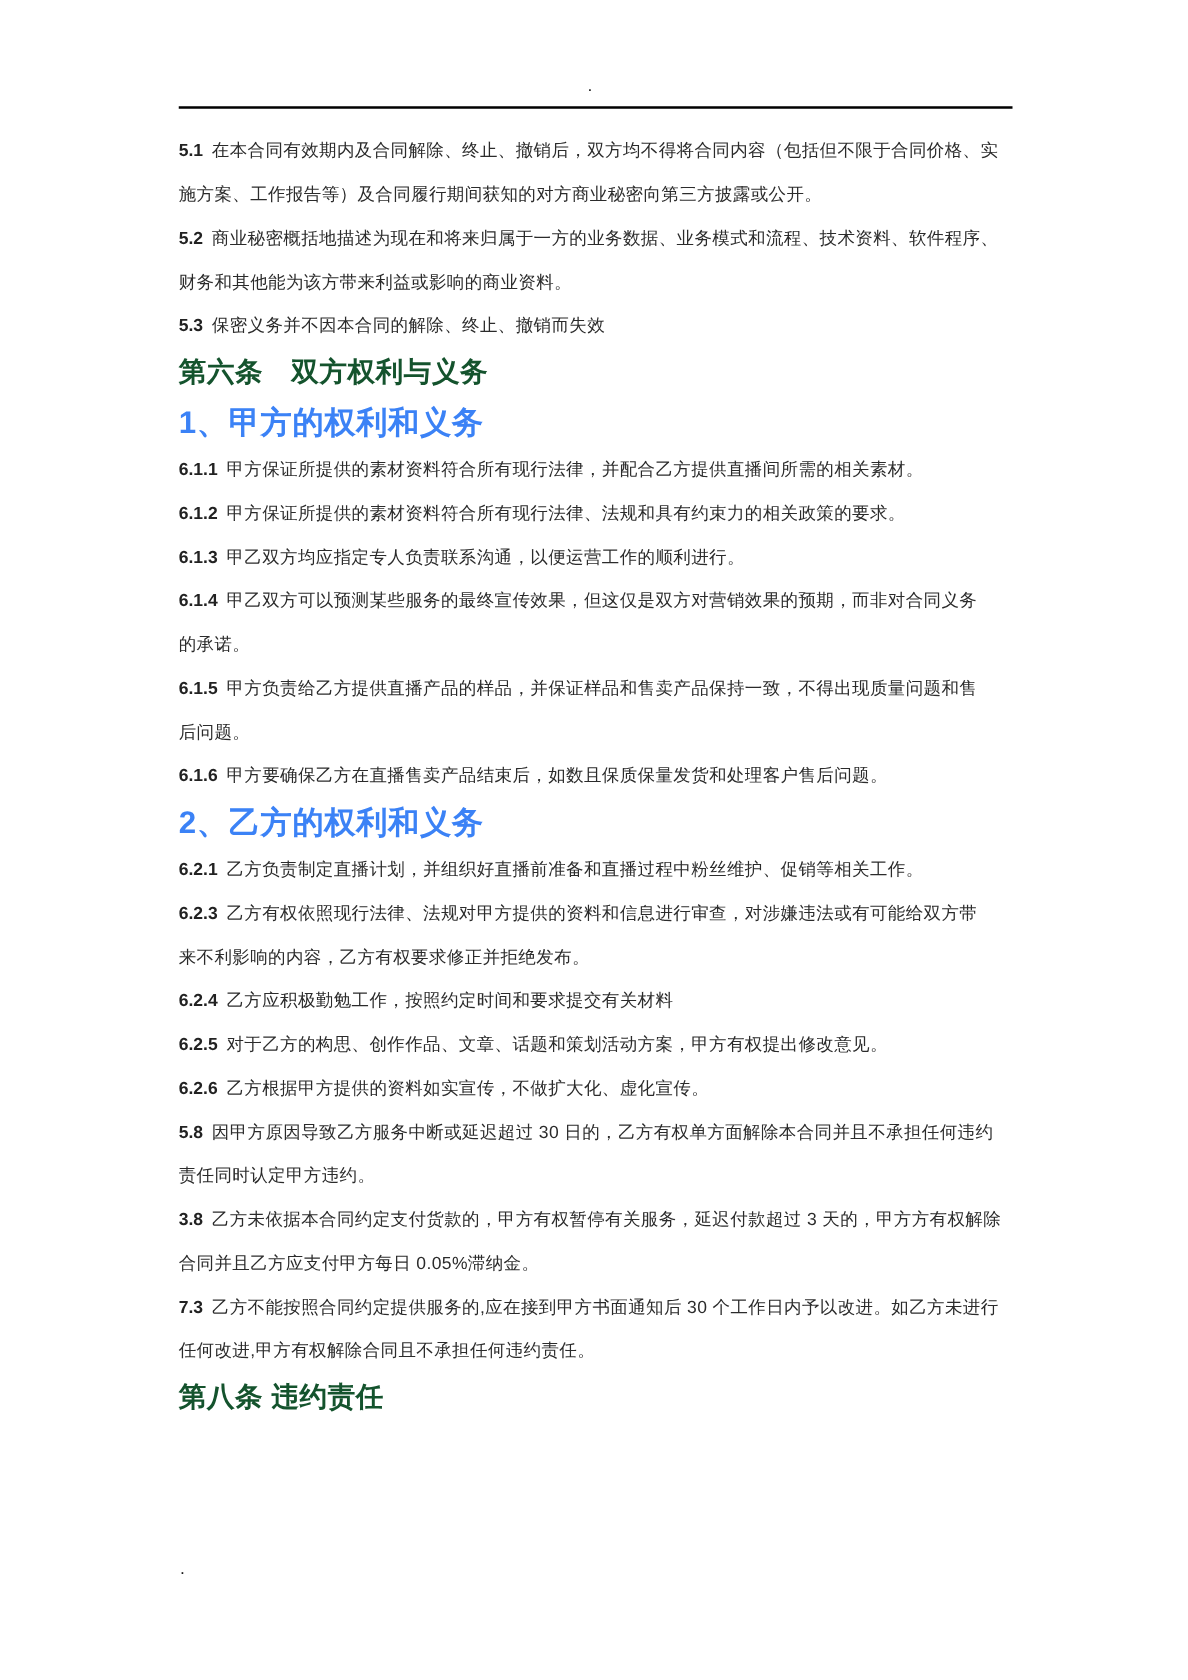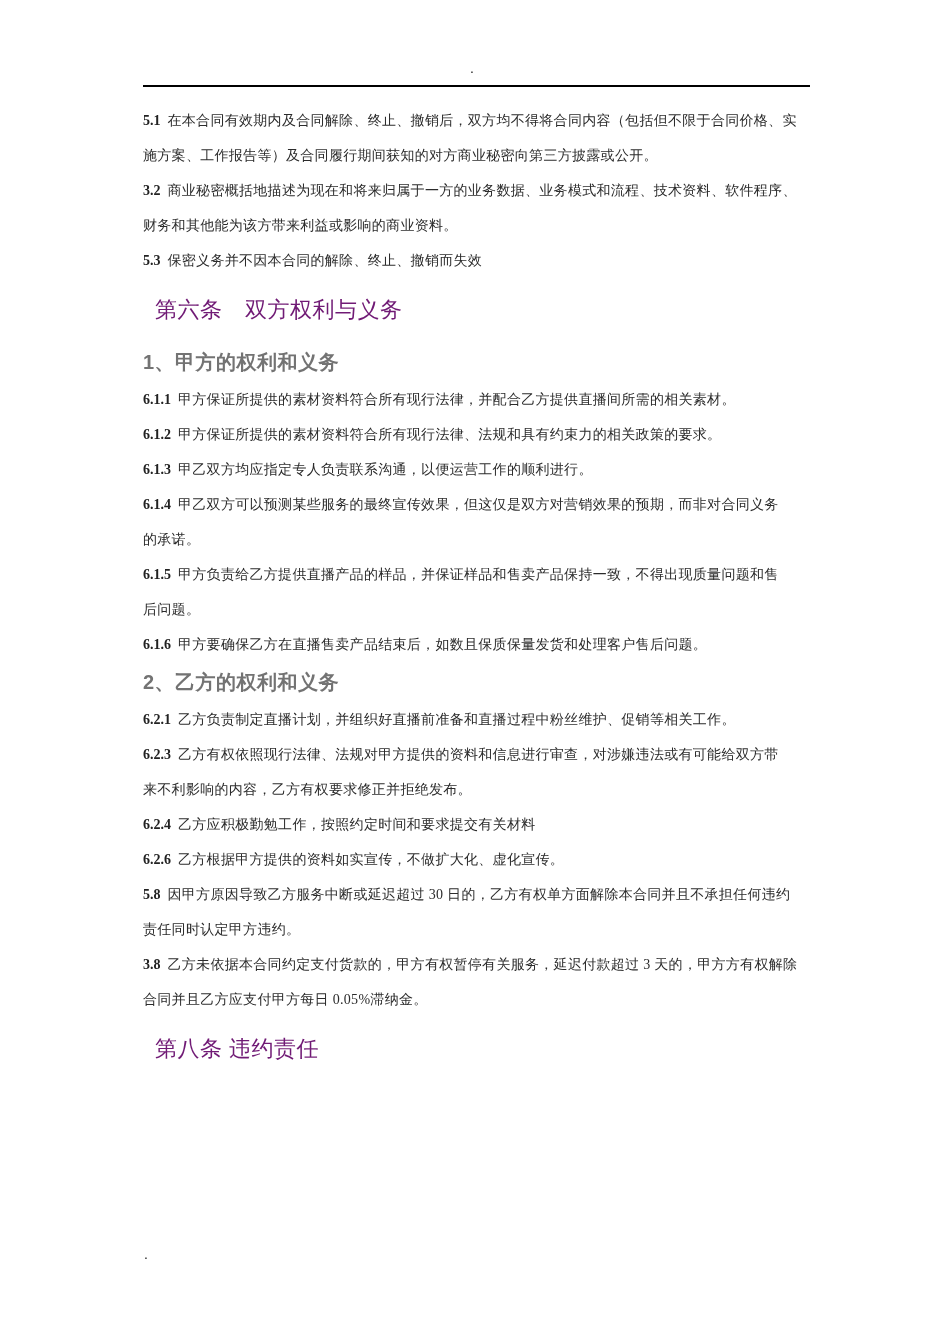--- a/index.html
+++ b/index.html
@@ -24,66 +24,65 @@
     position:absolute;left:143px;top:87px;
     width:672px;
     padding-top:16px;
   }
   .para{
     margin:0;
     font-size:14px;
     line-height:35px;
     letter-spacing:0.3px;
     color:#2b2b2b;
-    font-family:Liberation Serif, serif;
   }
   .para .num{
     font-weight:bold;
     color:#222222;
     margin-right:7px;
     letter-spacing:0;
   }
   .para .txt{
     white-space:pre-line;
   }
   .h1{
-    margin:12px;
+    margin:0;
     font-size:22px;
     line-height:40px;
-    font-weight:normal;
-    color:#701a75;
+    font-weight:bold;
+    color:#14532d;
     letter-spacing:0.5px;
   }
   .h2{
     margin:0;
-    font-size:20px;
+    font-size:25px;
     line-height:40px;
     font-weight:bold;
-    color:#737373;
+    color:#3b82f6;
     letter-spacing:0.5px;
   }
   .footer-dot{
     position:absolute;left:144px;top:1246px;
     font-size:14px;color:#1a1a1a;
   }
 </style>
 </head>
 <body>
 
 <div class="page">
 
   <span class="header-dot">.</span>
   <div class="header-rule"></div>
 
   <div class="content">
 
     <p class="para"><b class="num">5.1</b><span class="txt">在本合同有效期内及合同解除、终止、撤销后，双方均不得将合同内容（包括但不限于合同价格、实
 施方案、工作报告等）及合同履行期间获知的对方商业秘密向第三方披露或公开。</span></p>
 
-    <p class="para"><b class="num">3.2</b><span class="txt">商业秘密概括地描述为现在和将来归属于一方的业务数据、业务模式和流程、技术资料、软件程序、
+    <p class="para"><b class="num">5.2</b><span class="txt">商业秘密概括地描述为现在和将来归属于一方的业务数据、业务模式和流程、技术资料、软件程序、
 财务和其他能为该方带来利益或影响的商业资料。</span></p>
 
     <p class="para"><b class="num">5.3</b><span class="txt">保密义务并不因本合同的解除、终止、撤销而失效</span></p>
 
     <h2 class="h1">第六条　双方权利与义务</h2>
 
     <h3 class="h2">1、甲方的权利和义务</h3>
 
     <p class="para"><b class="num">6.1.1</b><span class="txt">甲方保证所提供的素材资料符合所有现行法律，并配合乙方提供直播间所需的相关素材。</span></p>
 
@@ -102,30 +101,33 @@
     <h3 class="h2">2、乙方的权利和义务</h3>
 
     <p class="para"><b class="num">6.2.1</b><span class="txt">乙方负责制定直播计划，并组织好直播前准备和直播过程中粉丝维护、促销等相关工作。</span></p>
 
 
     <p class="para"><b class="num">6.2.3</b><span class="txt">乙方有权依照现行法律、法规对甲方提供的资料和信息进行审查，对涉嫌违法或有可能给双方带
 来不利影响的内容，乙方有权要求修正并拒绝发布。</span></p>
 
     <p class="para"><b class="num">6.2.4</b><span class="txt">乙方应积极勤勉工作，按照约定时间和要求提交有关材料</span></p>
 
+    <p class="para"><b class="num">6.2.5</b><span class="txt">对于乙方的构思、创作作品、文章、话题和策划活动方案，甲方有权提出修改意见。</span></p>
 
     <p class="para"><b class="num">6.2.6</b><span class="txt">乙方根据甲方提供的资料如实宣传，不做扩大化、虚化宣传。</span></p>
 
 
     <p class="para"><b class="num">5.8</b><span class="txt">因甲方原因导致乙方服务中断或延迟超过 30 日的，乙方有权单方面解除本合同并且不承担任何违约
 责任同时认定甲方违约。</span></p>
 
     <p class="para"><b class="num">3.8</b><span class="txt">乙方未依据本合同约定支付货款的，甲方有权暂停有关服务，延迟付款超过 3 天的，甲方方有权解除
 合同并且乙方应支付甲方每日 0.05%滞纳金。</span></p>
 
+    <p class="para"><b class="num">7.3</b><span class="txt">乙方不能按照合同约定提供服务的,应在接到甲方书面通知后 30 个工作日内予以改进。如乙方未进行
+任何改进,甲方有权解除合同且不承担任何违约责任。</span></p>
 
     <h2 class="h1">第八条 违约责任</h2>
 
   </div>
 
   <span class="footer-dot">.</span>
 
 </div>
 
 </body></html>

